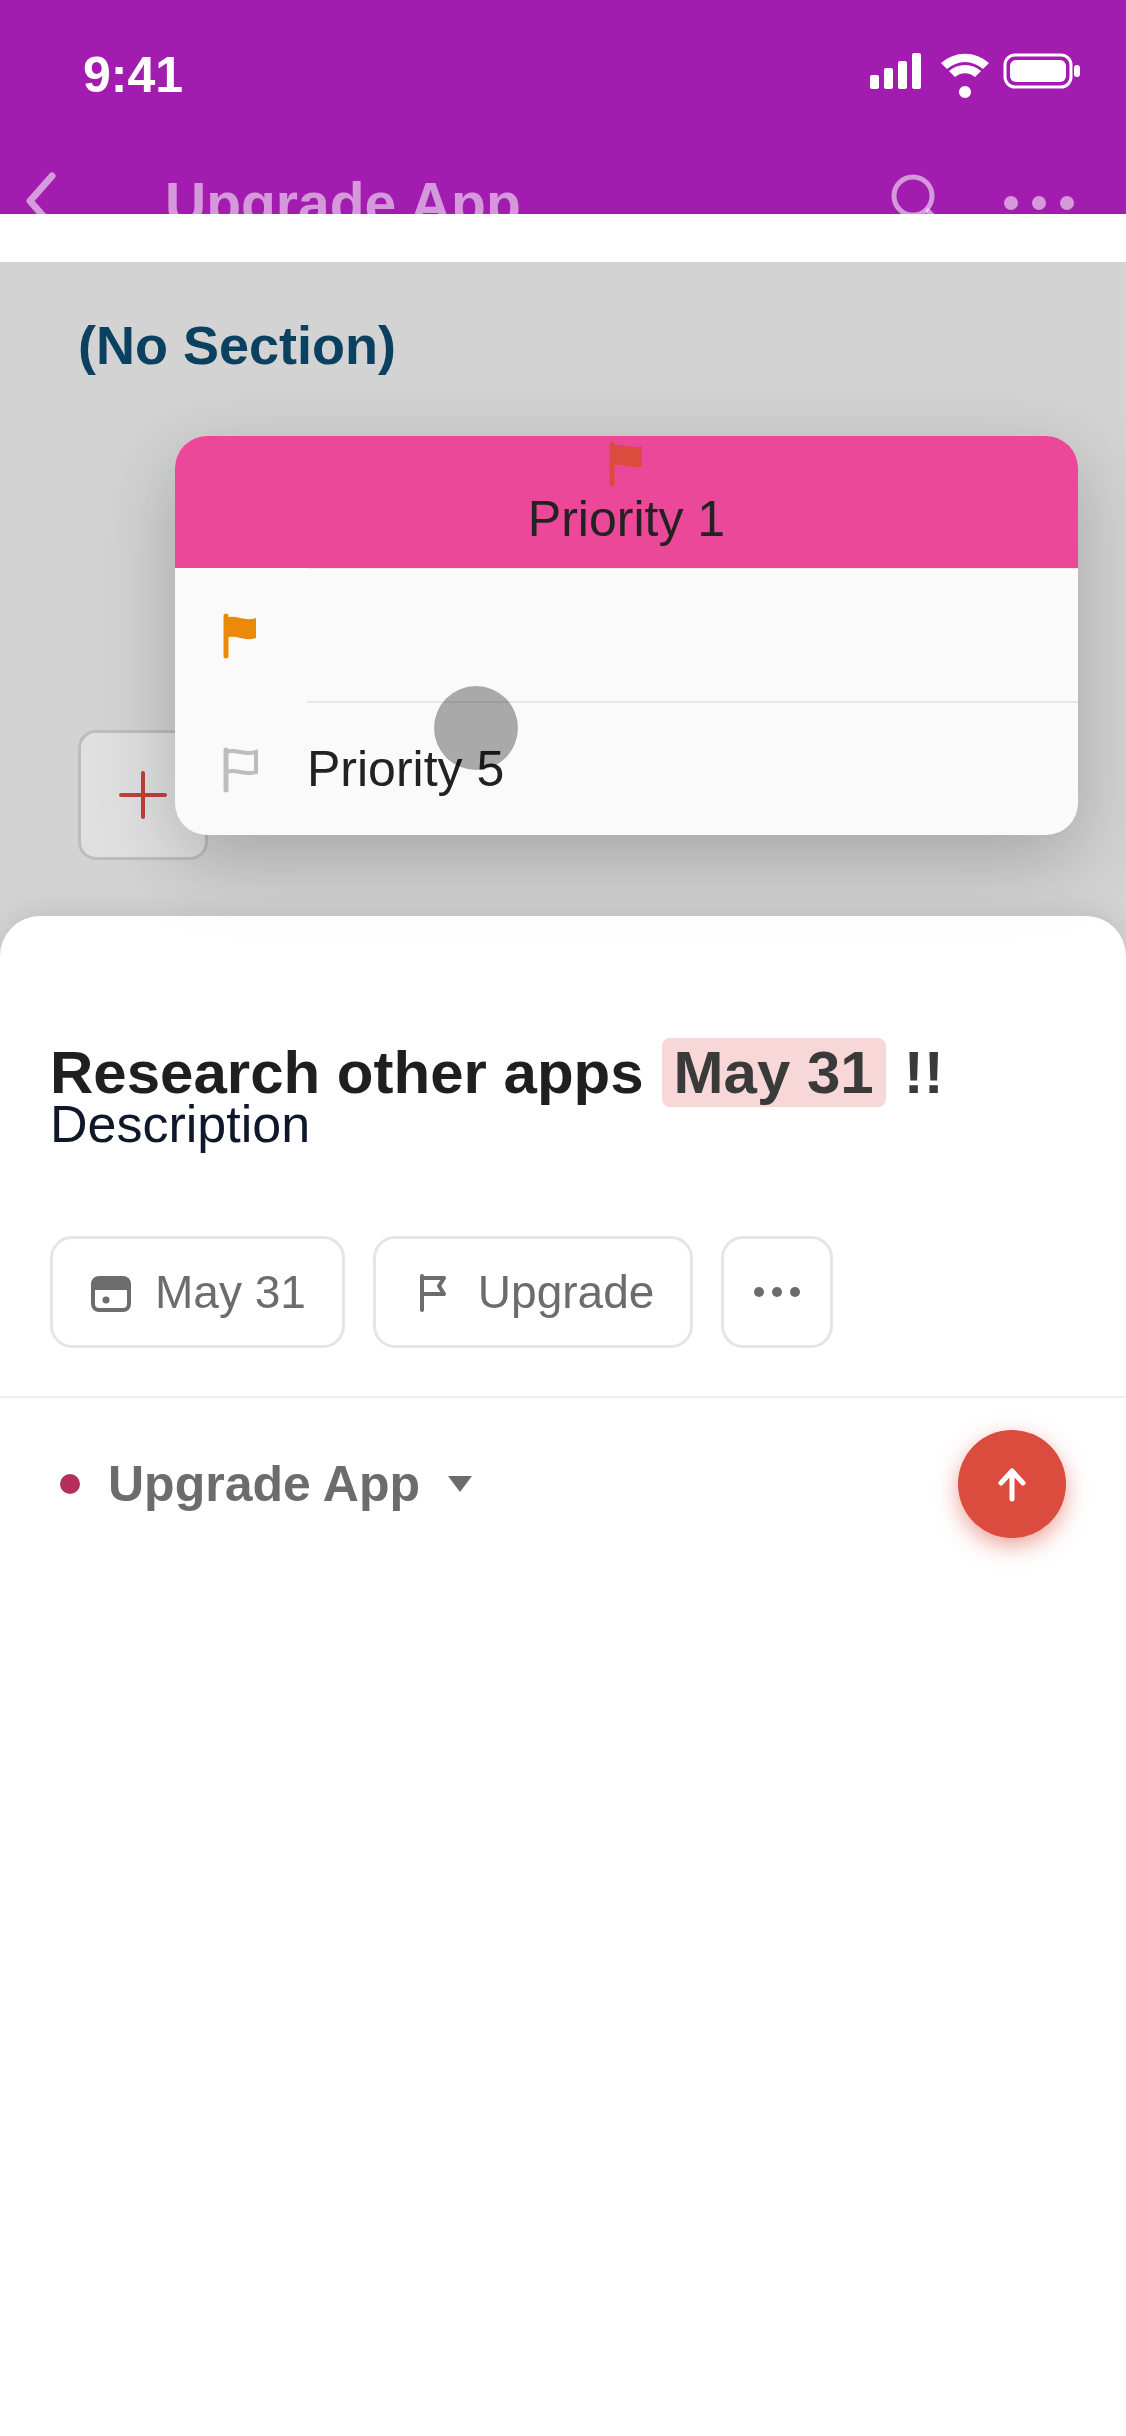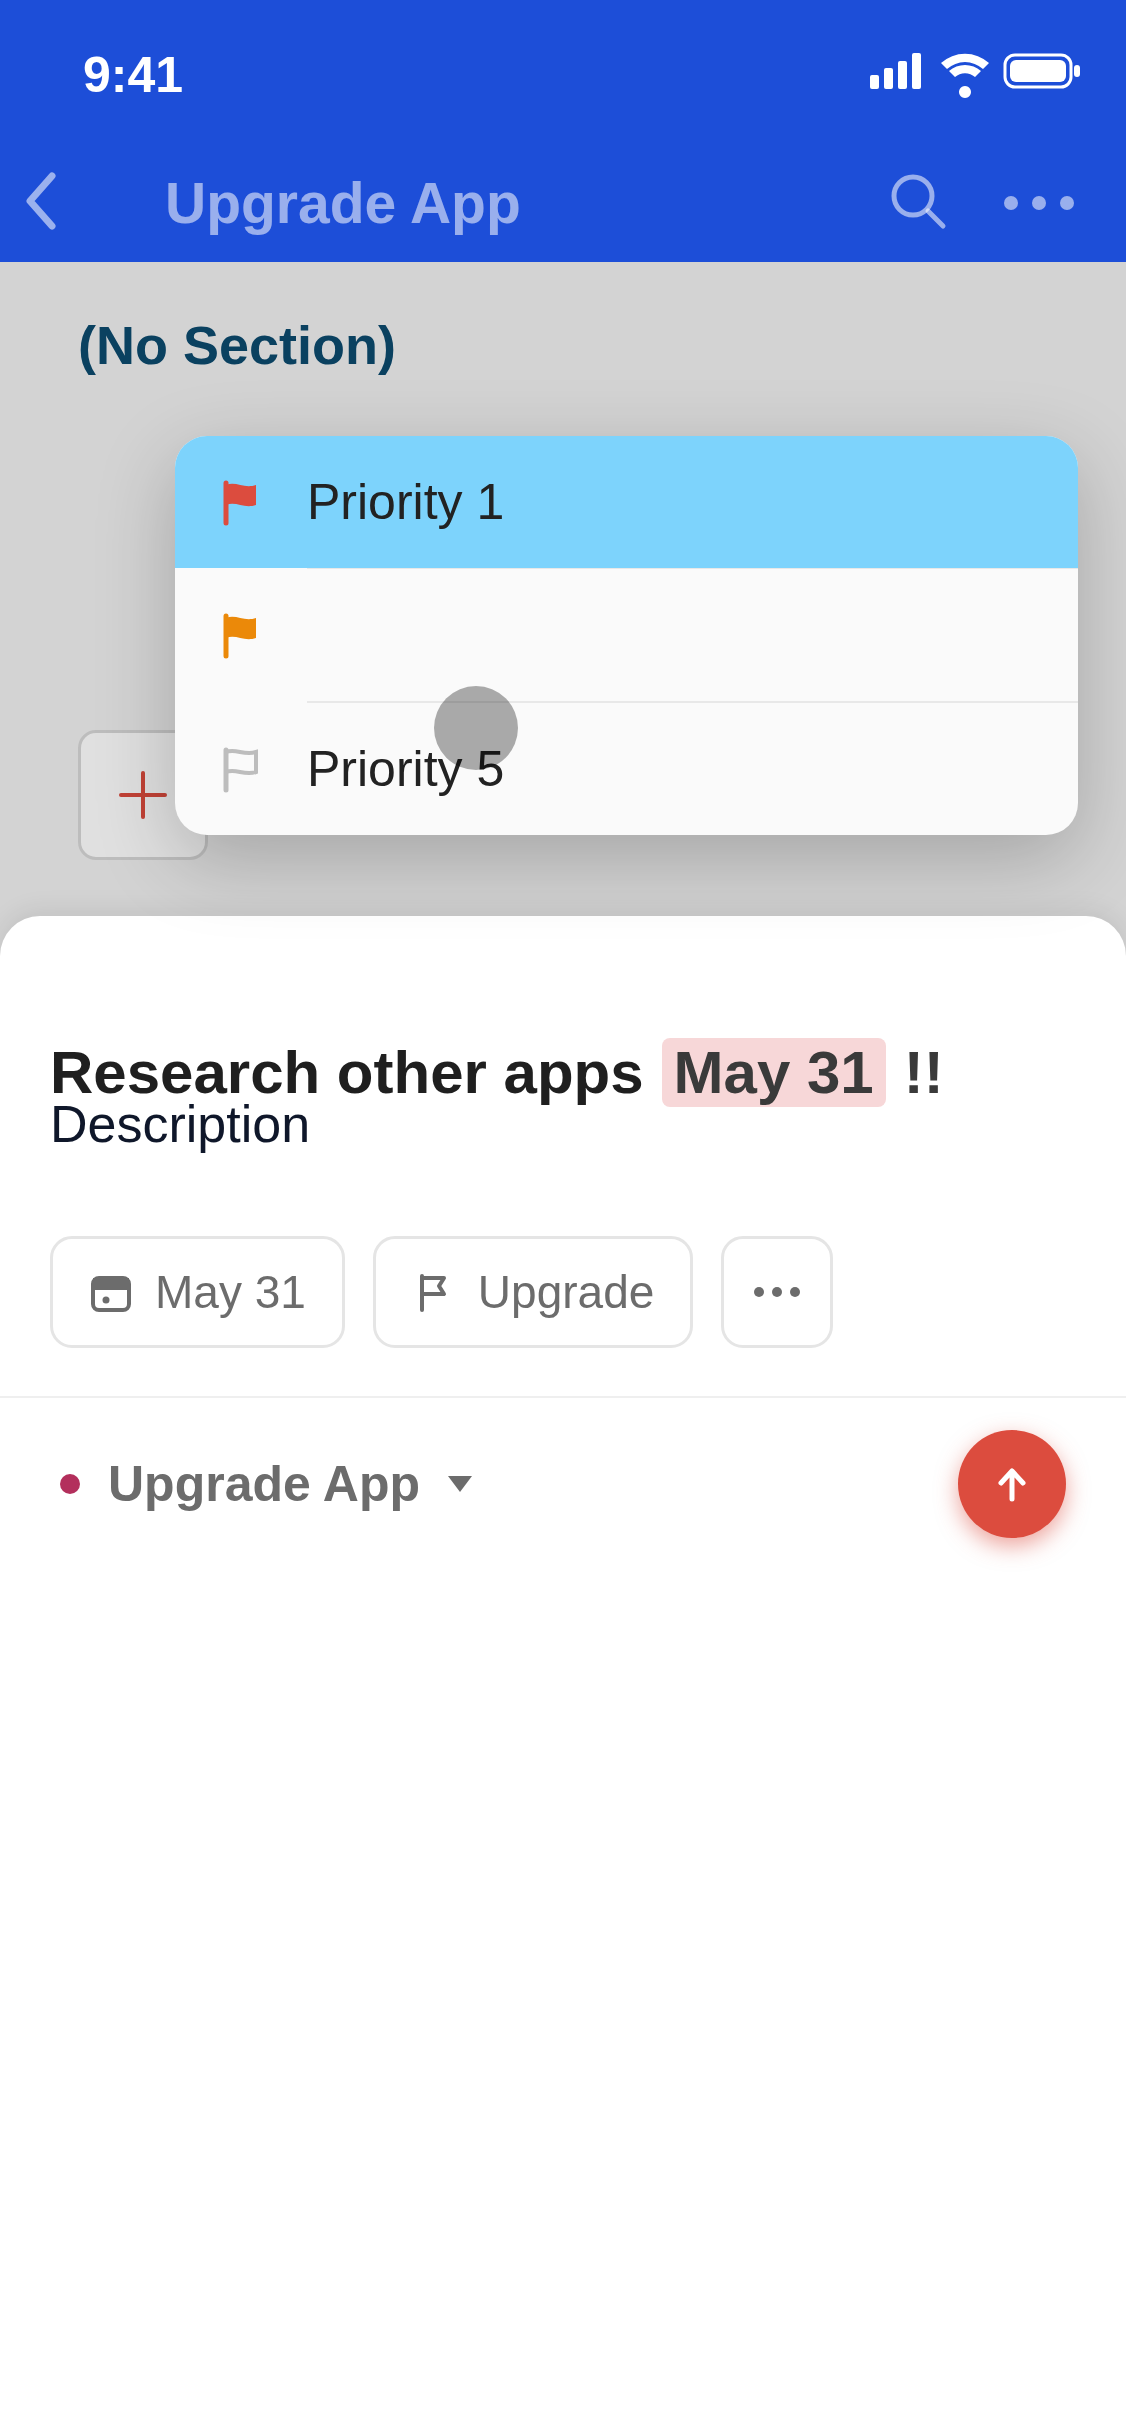--- a/index.html
+++ b/index.html
@@ -1,20 +1,20 @@
 <!DOCTYPE html>
 <html><head>
 <meta charset="utf-8">
 <style>
   * { margin: 0; padding: 0; box-sizing: border-box; font-family: -apple-system, "SF Pro Display", "SF Pro Text", Helvetica, Arial, sans-serif; -webkit-font-smoothing: antialiased; }
   html, body { width: 1126px; height: 2436px; overflow: hidden; }
   body { background: #FFFFFF; position: relative; }
 
   
-  .header-area { position: absolute; top:0; left:0; right:0; height: 262px; background: #1d4ed8; }
+  .header-area { position: absolute; top:0; left:0; right:0; height: 214px; background: #a21caf; }
   .status-time { position:absolute; top:46px; left:83px; font-size:50px; font-weight:600; color:#FFFFFF; }
   .status-icons { position:absolute; top:52px; right:44px; display:flex; align-items:center; gap:14px; }
   .status-icons svg { display:block; }
 
   .nav-row { position:absolute; top:158px; left:0; right:0; height:90px; display:flex; align-items:center; }
   .nav-back { position:absolute; left:22px; color:rgba(255,255,255,.56); }
   .nav-title { position:absolute; left:165px; font-size:57px; font-weight:700; color:rgba(255,255,255,.55); }
   .nav-search { position:absolute; right:178px; color:rgba(255,255,255,.55); }
   .nav-dots { position:absolute; right:52px; display:flex; gap:14px; }
   .nav-dots span { width:14px; height:14px; border-radius:50%; background:rgba(255,255,255,.55); }
@@ -23,21 +23,21 @@
   .page-dim { position:absolute; top:262px; left:0; right:0; bottom:0; background:#F1F1F1; }
   .page-dim::after { content:""; position:absolute; inset:0; background:rgba(0,0,0,.12); pointer-events:none; }
   .section-title { position:absolute; top:52px; left:78px; font-size:54px; font-weight:700; color:#0c4a6e; }
 
   .add-box { position:absolute; top:468px; left:78px; width:130px; height:130px; border:3px solid #D8D8D8; border-radius:18px; background:#FFFFFF; display:flex; align-items:center; justify-content:center; }
   .add-box svg { display:block; }
 
   
   .popover { position:absolute; top:436px; left:175px; width:903px; background:#FAFAFA; border-radius:32px; box-shadow: 0 24px 80px rgba(0,0,0,.22); overflow:hidden; z-index:20; }
   .p-item { height:132px; display:flex; align-items:center; }
-  .p-item.sel { background:#7dd3fc; }
+  .p-item.sel { background:#ec4899;flex-direction:column; }
   .p-icon { width:132px; display:flex; justify-content:center; }
   .p-label { font-size:50px; color:#222; font-weight:500; }
   .popover .sep { height:1px; background:#E8E8E8; margin-left:132px; }
 
   .touch-ind { position:absolute; top:686px; left:434px; width:84px; height:84px; border-radius:50%; background:rgba(0,0,0,.32); z-index:30; }
 
   
   .sheet { position:absolute; top:916px; left:0; right:0; bottom:0; background:#FFFFFF; border-top-left-radius:40px; border-top-right-radius:40px; box-shadow:0 -6px 24px rgba(0,0,0,.08); z-index:10; }
   .task-title-row { position:absolute; top:76px; left:50px; font-size:60px; font-weight:700; color:#1F1F1F; display:flex; align-items:baseline; gap:18px;margin-top:46px;}
   .task-date-chip { background:#F7D7D8; color:#3A3A3A; padding:0 12px; border-radius:8px; font-weight:700; }

